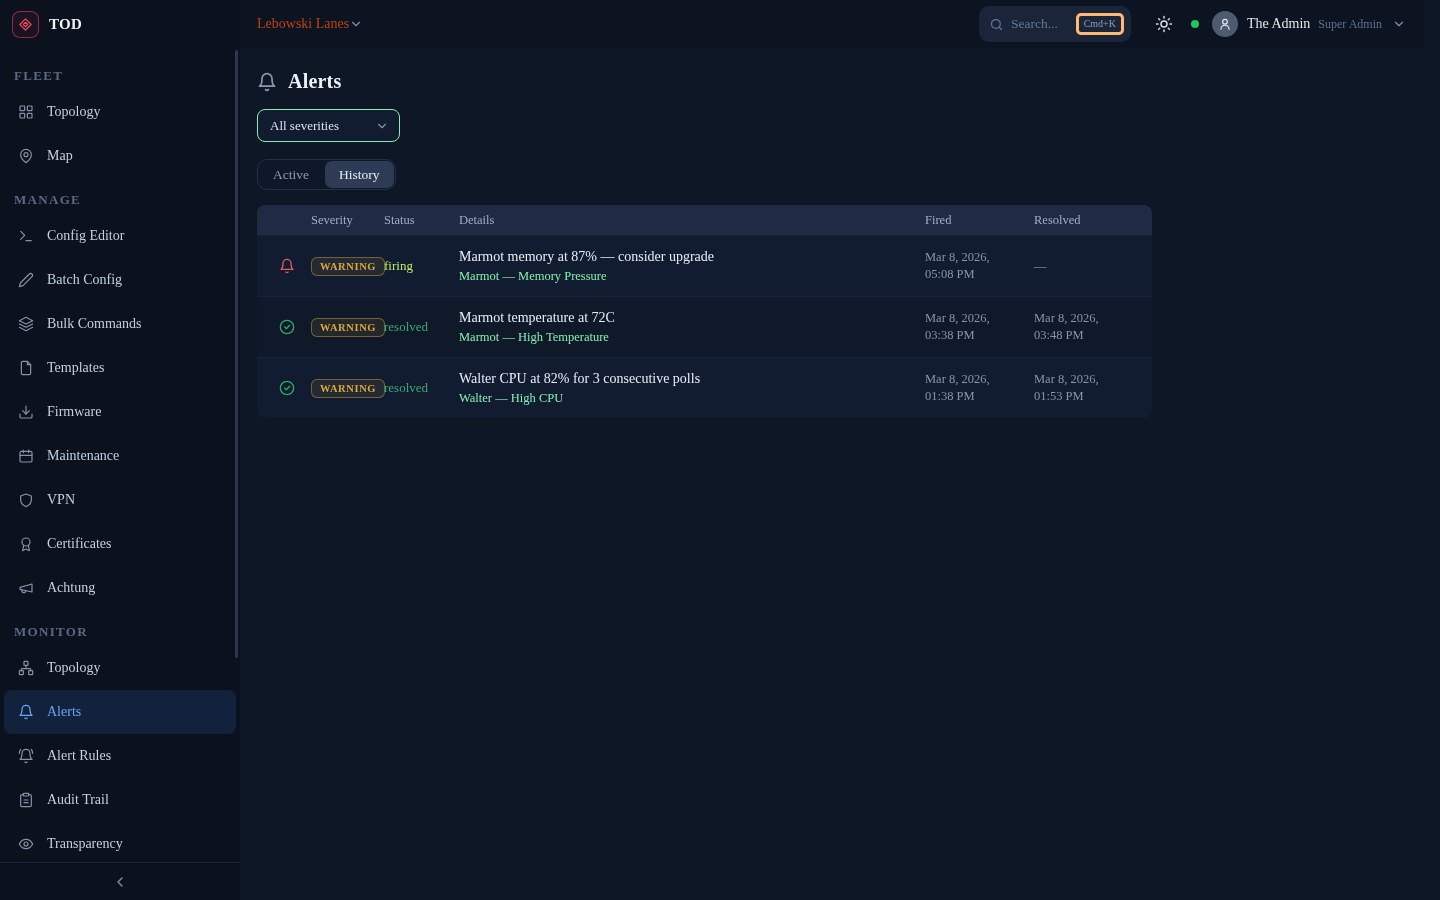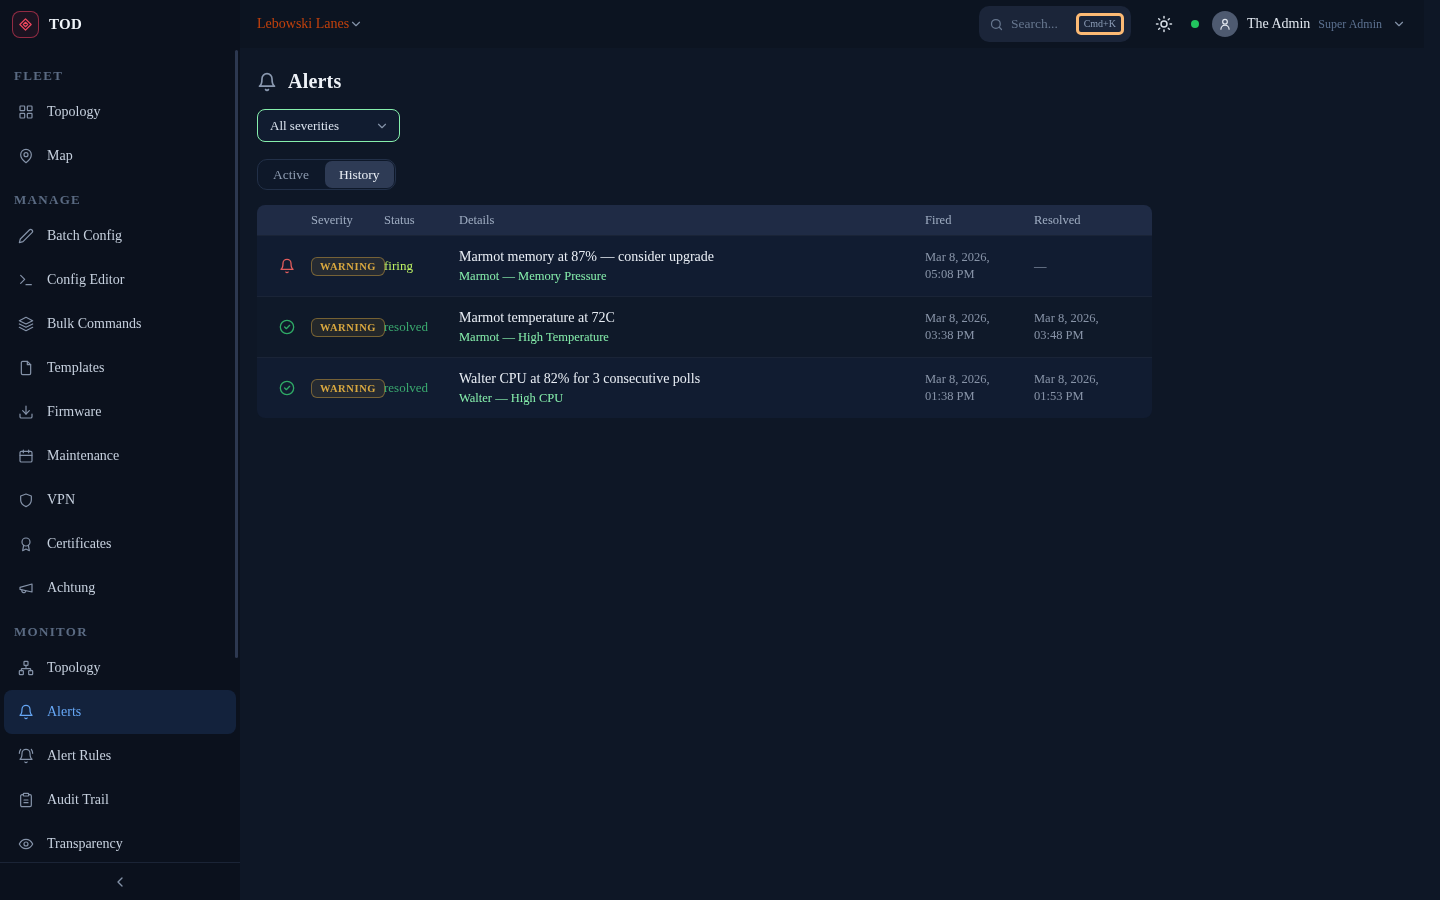--- a/index.html
+++ b/index.html
@@ -221,33 +221,33 @@
               <circle cx="12" cy="10" r="3"></circle>
             </svg>
           </span>
         <span>Map</span>
       </div>
 
       <div class="section-label">MANAGE</div>
       <div class="nav-item">
         <span class="ni-icon">
             <svg class="ic" width="16" height="16" viewBox="0 0 24 24" fill="none" stroke="currentColor" stroke-width="1.8" stroke-linecap="round" stroke-linejoin="round">
-              <path d="M17 3a2.8 2.8 0 1 1 4 4L7.5 20.5 2 22l1.5-5.5z"></path>
-            </svg>
-          </span>
-        <span>Batch Config</span>
-      </div>
-      <div class="nav-item">
-        <span class="ni-icon">
-            <svg class="ic" width="16" height="16" viewBox="0 0 24 24" fill="none" stroke="currentColor" stroke-width="1.8" stroke-linecap="round" stroke-linejoin="round">
               <path d="m4 17 6-6-6-6"></path>
               <path d="M12 19h8"></path>
             </svg>
           </span>
         <span>Config Editor</span>
+      </div>
+      <div class="nav-item">
+        <span class="ni-icon">
+            <svg class="ic" width="16" height="16" viewBox="0 0 24 24" fill="none" stroke="currentColor" stroke-width="1.8" stroke-linecap="round" stroke-linejoin="round">
+              <path d="M17 3a2.8 2.8 0 1 1 4 4L7.5 20.5 2 22l1.5-5.5z"></path>
+            </svg>
+          </span>
+        <span>Batch Config</span>
       </div>
       <div class="nav-item">
         <span class="ni-icon">
             <svg class="ic" width="16" height="16" viewBox="0 0 24 24" fill="none" stroke="currentColor" stroke-width="1.8" stroke-linecap="round" stroke-linejoin="round">
               <path d="m12 2 10 5-10 5L2 7z"></path>
               <path d="m2 12 10 5 10-5"></path>
               <path d="m2 17 10 5 10-5"></path>
             </svg>
           </span>
         <span>Bulk Commands</span>

